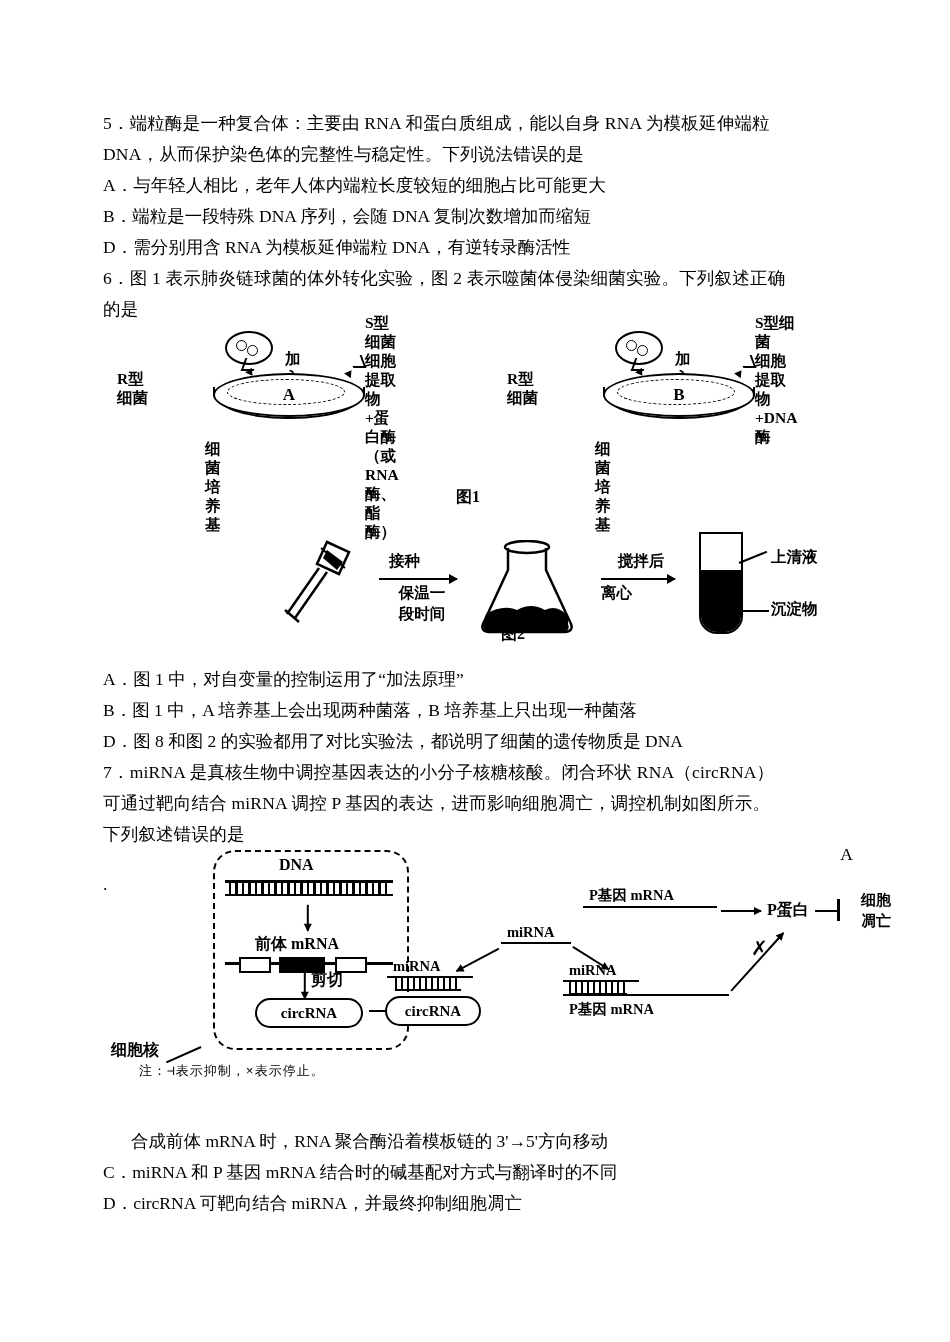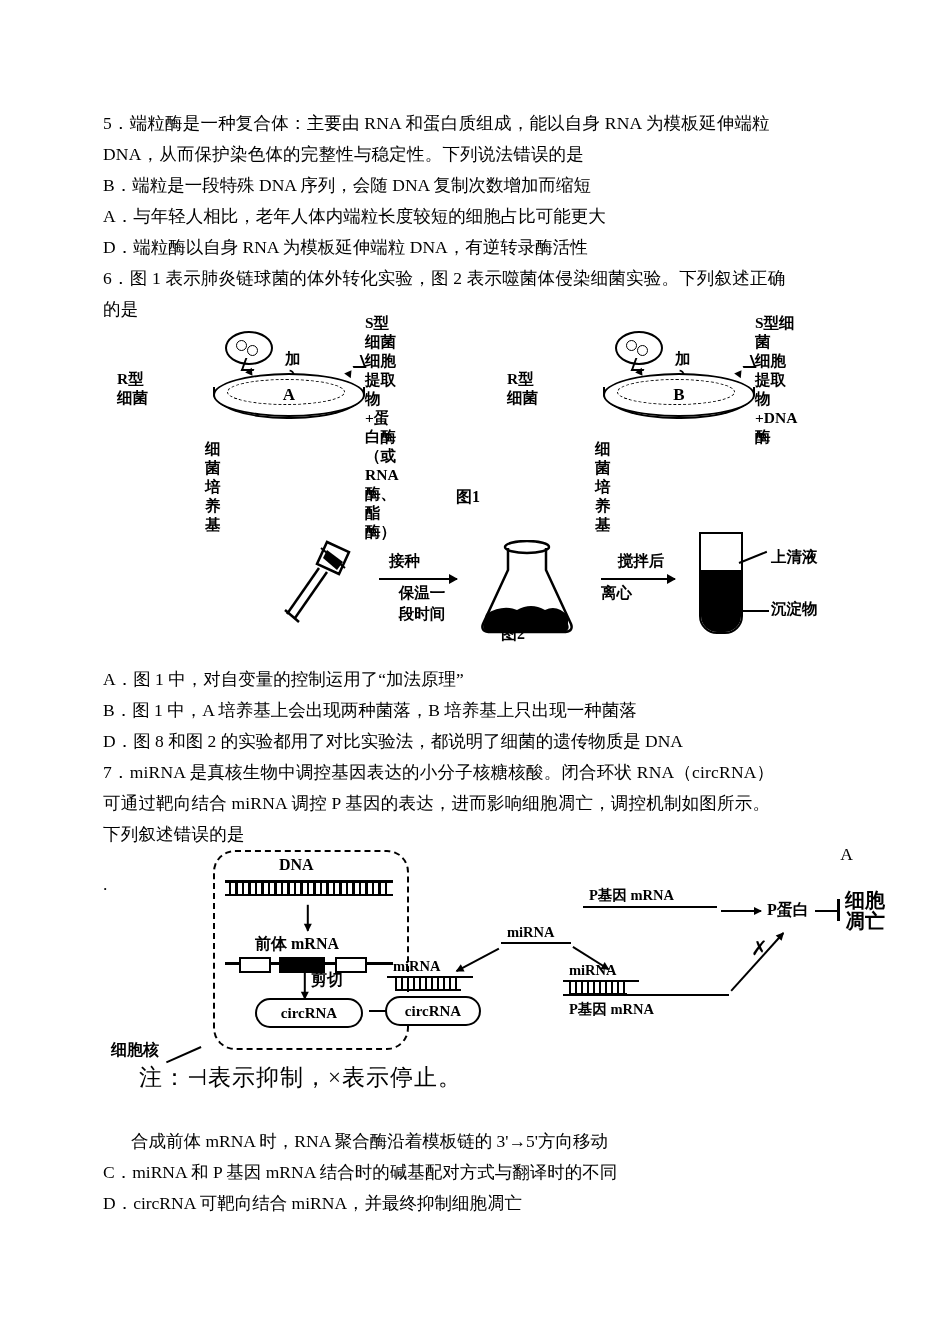--- a/index.html
+++ b/index.html
@@ -260,43 +260,43 @@
     position: absolute;
     width: 2.5px; height: 22px;
     background: #000;
   }
   .cross-mark {
     position: absolute;
     font-size: 20px;
     line-height: 1;
   }
   .note {
-    font-size: 23px;
-    font-family: Liberation Serif, serif;
+    font-size: 13px;
+    font-family: Liberation Mono, monospace;
     letter-spacing: 1px;
   }
   .tail-bottom { margin-top: 26px; margin-left: 28px; }
   .float-A {
     position: absolute;
     right: 0;
     font-size: 17.5px;
   }
 </style>
 </head>
 <body>
 
 <div class="page">
   <div class="content">
 
     <div>
       <div class="qline">5．端粒酶是一种复合体：主要由 RNA 和蛋白质组成，能以自身 RNA 为模板延伸端粒</div>
       <div class="qline">DNA，从而保护染色体的完整性与稳定性。下列说法错误的是</div>
+      <div class="opt">A．与年轻人相比，老年人体内端粒长度较短的细胞占比可能更大</div>
       <div class="opt">B．端粒是一段特殊 DNA 序列，会随 DNA 复制次数增加而缩短</div>
-      <div class="opt">A．与年轻人相比，老年人体内端粒长度较短的细胞占比可能更大</div>
-      <div class="opt">D．端粒酶以自身 RNA 为模板延伸端粒 DNA，有逆转录酶活性</div>
+      <div class="opt">D．需分别用含 RNA 为模板延伸端粒 DNA，有逆转录酶活性</div>
     </div>
 
     <div>
       <div class="qline">6．图 1 表示肺炎链球菌的体外转化实验，图 2 表示噬菌体侵染细菌实验。下列叙述正确</div>
       <div class="qline">的是</div>
 
       <div class="fig1">
 
         <div class="dish-group" style="left:0px; top:0px;">
           <div class="bact-icon" style="left:122px; top:4px;"></div>
@@ -472,21 +472,21 @@
 
         <div class="thin-arrow" style="left:628px; top:140px; width:78px; transform:rotate(-48deg); transform-origin:left center;"></div>
         <div class="cross-mark" style="left:648px; top:88px;">✗</div>
 
         <div class="dup-label" style="left:486px; top:36px;">P基因 mRNA</div>
         <div class="hline" style="left:480px; top:56px; width:134px;"></div>
         <div class="thin-arrow" style="left:618px; top:60px; width:40px;"></div>
         <div class="dup-label" style="left:664px; top:50px; font-size:16px;">P蛋白</div>
         <div class="hline" style="left:712px; top:60px; width:22px;"></div>
         <div class="inhibit-bar" style="left:734px; top:49px;"></div>
-        <div class="dup-label" style="left:742px; top:40px; font-size:20px; line-height:21px;">
+        <div class="dup-label" style="left:758px; top:40px; font-size:15px; line-height:21px;">
           <span>细胞</span><br>
           <span>凋亡</span>
         </div>
 
         <div class="note" style="position:absolute; left:36px; top:212px;">注：⊣表示抑制，×表示停止。</div>
       </div>
 
       <div class="opt tail-bottom">合成前体 mRNA 时，RNA 聚合酶沿着模板链的 3'→5'方向移动</div>
       <div class="opt">C．miRNA 和 P 基因 mRNA 结合时的碱基配对方式与翻译时的不同</div>
       <div class="opt">D．circRNA 可靶向结合 miRNA，并最终抑制细胞凋亡</div>

